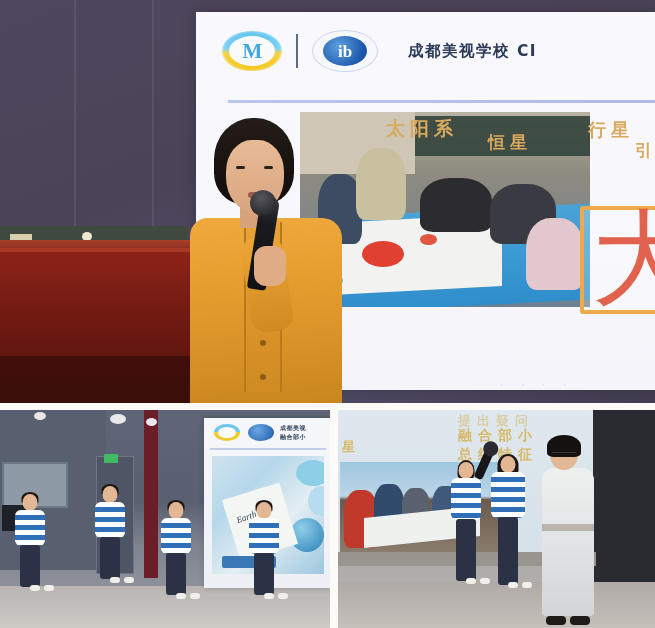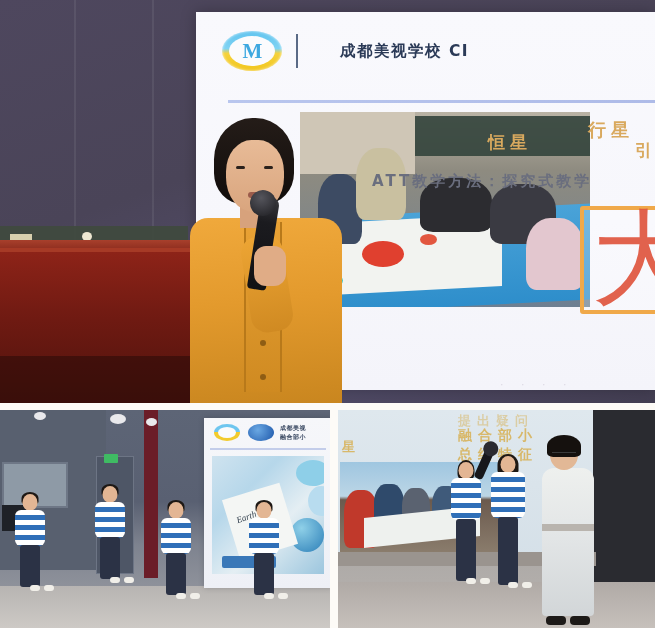--- a/index.html
+++ b/index.html
@@ -27,21 +27,21 @@
     border-radius:50%;background:#fbfbfd;}
   .logo-m span{position:absolute;left:0;right:0;top:50%;transform:translateY(-50%);
     text-align:center;font:700 21px "Liberation Serif",serif;color:#3ea8e0;letter-spacing:-1px;}
   .logo-div{width:2px;height:34px;background:#5a6a86;flex:0 0 auto;}
   .logo-ib{width:64px;height:40px;border-radius:50%;position:relative;flex:0 0 auto;
     background:#f7f8fc;border:1px solid #cdd6ea;}
   .logo-ib::before{content:"";position:absolute;left:10px;top:5px;width:44px;height:30px;
     border-radius:50%;background:radial-gradient(circle at 35% 35%,#5b9fe0,#1b55a8 75%);}
   .logo-ib span{position:absolute;left:0;right:0;top:52%;transform:translateY(-50%);
     text-align:center;font:700 17px "Liberation Serif",serif;color:#ffffff;letter-spacing:0px;}
-  .hdr-text{margin-left:28px;font-family:"DejaVu Sans",sans-serif;color:#2b3a57;
+  .hdr-text{margin-left:16px;font-family:"DejaVu Sans",sans-serif;color:#2b3a57;
     font-size:15.5px;line-height:19px;font-weight:700;letter-spacing:1.5px;white-space:nowrap;}
   .hdr-rule{position:absolute;left:32px;right:0;top:88px;height:3px;
     background:linear-gradient(90deg,#b9c6ee,#aebbe8);}
   .dots{position:absolute;left:262px;top:118px;width:92px;height:56px;opacity:.5;
     background-image:radial-gradient(#b9bed2 1.1px,transparent 1.2px);
     background-size:11px 11px;}
 
   .kw{position:absolute;font-family:"DejaVu Sans",sans-serif;font-weight:700;
       color:#d9a95e;letter-spacing:5px;white-space:nowrap;}
   #kw-0{left:386px;top:116px;font-size:19px;}
@@ -194,20 +194,23 @@
     <div class="wall-seam" style="left:152px"></div>
 
     <div class="slide-edge"></div>
     <div class="slide-screen">
 
       <div class="slide-hdr">
         <div class="logo-m">
           <span>M</span>
         </div>
         <div class="logo-div"></div>
+        <div class="logo-ib">
+          <span>ib</span>
+        </div>
         <div class="hdr-text">
           <div>成都美视学校 CI</div>
         </div>
       </div>
       <div class="hdr-rule"></div>
 
       <div class="dots"></div>
 
       <div class="class-photo">
         <div class="cp-wall"></div>
@@ -218,24 +221,24 @@
         <div class="cp-dotsm"></div>
         <div class="cp-dotc"></div>
         <div class="kid k1"></div>
         <div class="kid k2"></div>
         <div class="kid k3"></div>
         <div class="kid k4"></div>
         <div class="kid k5"></div>
       </div>
     </div>
 
+    <div class="kw" id="kw-0">太阳系</div>
     <div class="kw" id="kw-1">恒星</div>
     <div class="kw" id="kw-2">行星</div>
     <div class="kw" id="kw-3">引</div>
-    <div class="method">ATT教学方法：探究式教学</div>
 
     <div class="orangebox"></div>
     <div class="bigchar">大</div>
     <div class="footline">· · · ·</div>
 
     <div class="podium-shelf"></div>
     <div class="podium-tag"></div>
     <div class="podium-tag2"></div>
     <div class="podium-top"></div>
     <div class="podium">

